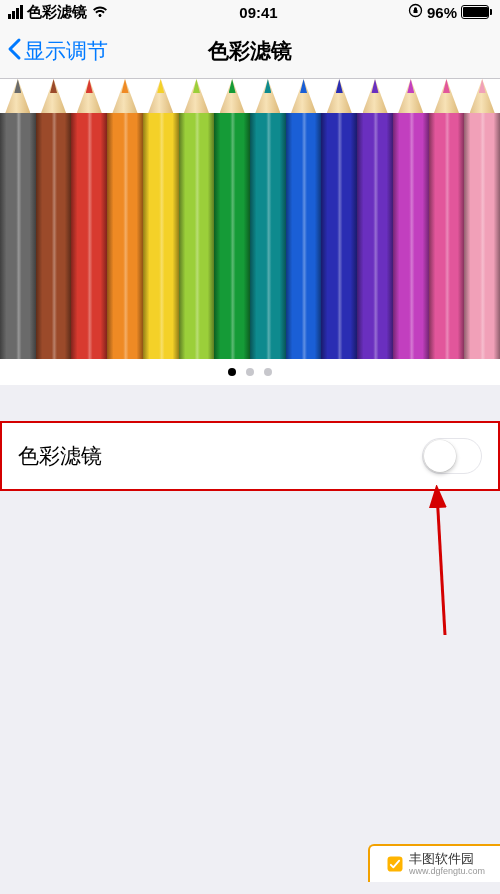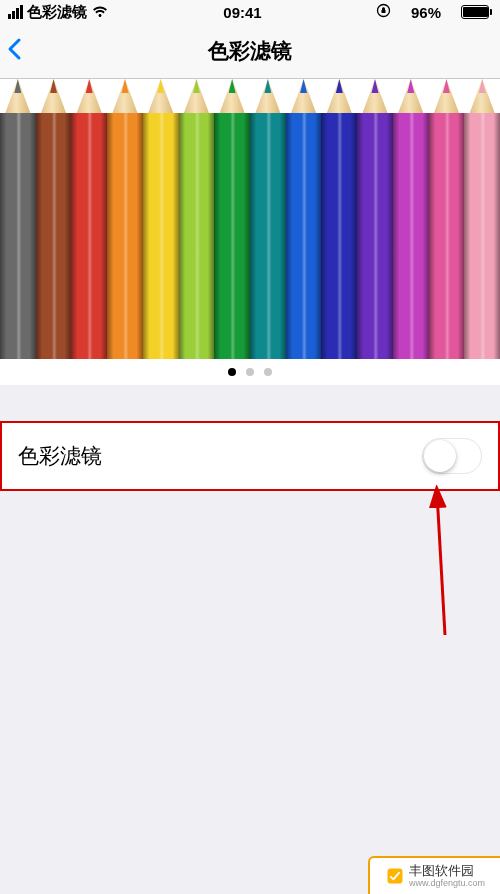--- a/index.html
+++ b/index.html
@@ -1,21 +1,21 @@
 <!DOCTYPE html>
 <html><head>
 <meta charset="utf-8">
 <style>
   * { margin: 0; padding: 0; box-sizing: border-box; }
   html, body { width: 500px; height: 894px; font-family: -apple-system, "Helvetica Neue", Arial, sans-serif; background: #efeff4; overflow: hidden; }
 
   
   .status-bar { height: 24px; background: #f8f8f8; display: flex; align-items: center; justify-content: space-between; padding: 0 8px; font-size: 15px; font-weight: 600; color: #000; }
   .status-left { display: flex; align-items: center; gap: 4px; }
-  .status-right { display: flex; align-items: center; gap: 20px; }
+  .status-right { display: flex; align-items: center; gap: 4px; }
   .signal-bars { display:inline-flex; align-items:flex-end; gap:1px; }
   .signal-bars span { width:3px; background:#000; }
   .signal-bars span:nth-child(1){height:5px;}
   .signal-bars span:nth-child(2){height:8px;}
   .signal-bars span:nth-child(3){height:11px;}
   .signal-bars span:nth-child(4){height:14px;}
   .wifi { display:inline-block; }
   .lock-icon { display:inline-block; }
   .battery { display:inline-flex; align-items:center; }
   .battery-body { width:28px; height:14px; border:1.5px solid #000; border-radius:3px; position:relative; }
@@ -44,21 +44,21 @@
   
   .setting-group { margin-top:36px; }
   .setting-row { background:#fff; border:2px solid #d40000; height:70px; display:flex; align-items:center; justify-content:space-between; padding:0 16px; font-size:21px; color:#000; }
   .switch { width:60px; height:36px; background:#fff; border:1.5px solid #e5e5ea; border-radius:18px; position:relative; }
   .switch-knob { position:absolute; left:1px; top:1px; width:32px; height:32px; background:#fff; border-radius:50%; box-shadow:0 2px 4px rgba(0,0,0,.25), 0 0 0 .5px rgba(0,0,0,.08); }
 
   
   .annotation-arrow { position:absolute; left:415px; top:485px; pointer-events:none; }
 
   
-  .watermark { position:absolute; right:0; bottom:0; width:132px; height:38px; background:#fff; border:2px solid #f2a100; border-right:none; border-bottom:none; border-top-left-radius:6px; display:flex; align-items:center; justify-content:center; gap:4px; font-size:13px; color:#333; }
+  .watermark { position:absolute; right:0; bottom:12px; width:132px; height:38px; background:#fff; border:2px solid #f2a100; border-right:none; border-bottom:none; border-top-left-radius:6px; display:flex; align-items:center; justify-content:center; gap:4px; font-size:13px; color:#333; }
   .watermark .logo { width:20px; height:20px; }
   .watermark .wm-sub { font-size:9px; color:#999; display:block; line-height:1; }
   .watermark .wm-txt { display:flex; flex-direction:column; line-height:1.1; }
 
   .screen { position:relative; width:500px; height:894px; background:#efeff4; }
 </style>
 </head>
 <body>
 
 <div class="screen">
@@ -96,20 +96,21 @@
     </div>
   </div>
 
   <div class="nav-bar">
     <div class="back-btn">
       <span class="back-chevron">
         <svg width="16" height="24" viewBox="0 0 16 24">
             <path d="M13 3l-9 9 9 9" stroke="#007aff" stroke-width="3" fill="none" stroke-linecap="round" stroke-linejoin="round"></path>
           </svg>
       </span>
+      <span>显示调节</span>
     </div>
     <div class="nav-title">色彩滤镜</div>
   </div>
 
   <div class="preview">
     <div class="pencils" id="pencils">
         <div class="pencil" style="--pc: #6a6a6a;">
           <div class="p-tip" style="--pc: #6a6a6a;"></div>
           <div class="p-body" style="--pc: #6a6a6a;"></div>
         </div>

